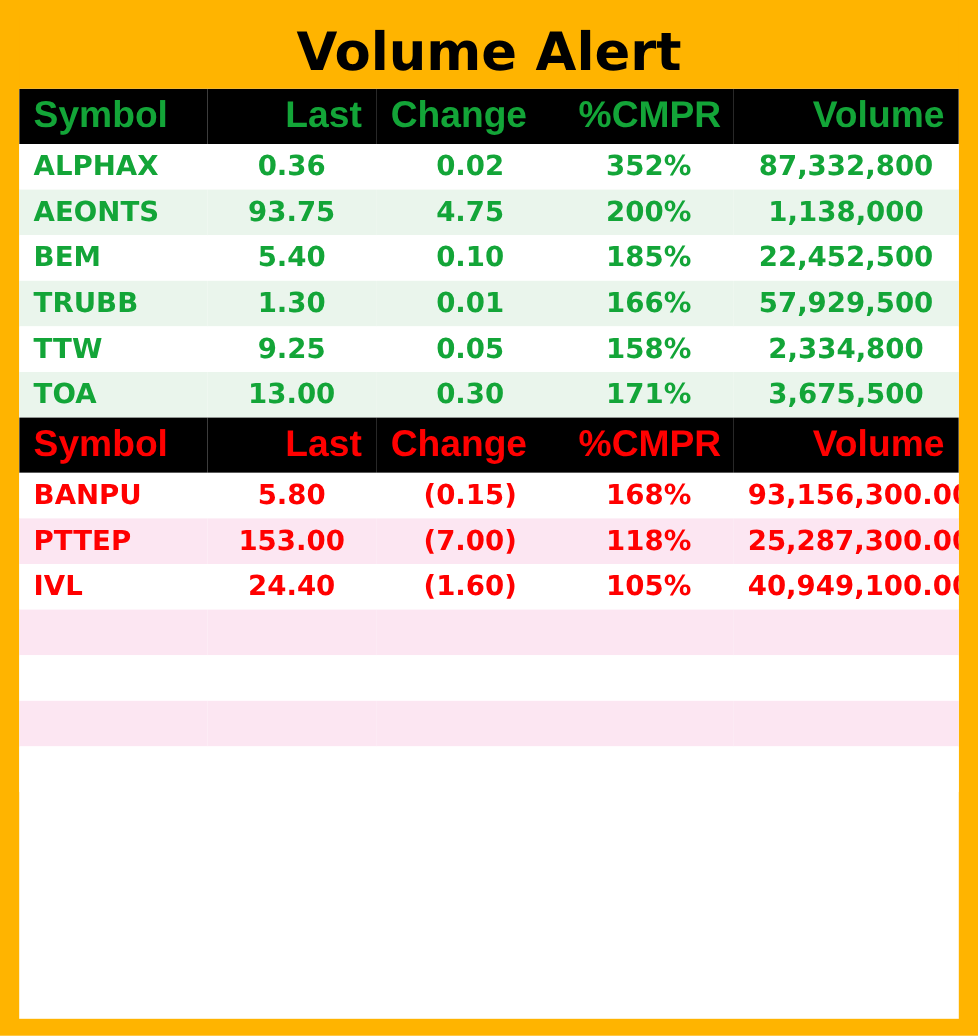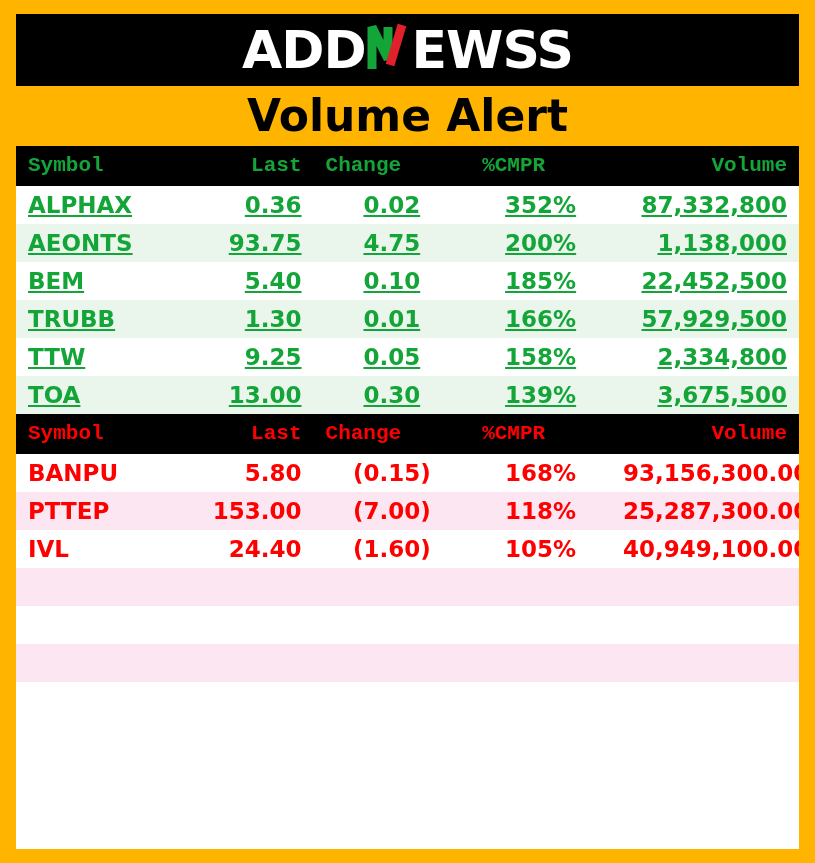--- a/index.html
+++ b/index.html
@@ -77,70 +77,58 @@
     table-layout: fixed;
   }
   col.c-symbol { width: 20%; }
   col.c-last   { width: 18%; }
   col.c-change { width: 20%; }
   col.c-cmpr   { width: 18%; }
   col.c-volume { width: 24%; }
 
   thead th {
     background: #000000;
-    font-size: 21px;
+    font-size: 31px;
     font-weight: bold;
     padding: 4px 12px 6px 12px;
     height: 30px;
-    font-family: Liberation Mono, monospace;
+    font-family: Liberation Sans, sans-serif;
   }
   .head-green th { color: #13A538; }
   .head-red th   { color: #FF0000; }
   th.al { text-align: left; }
   th.ac { text-align: left; }
   th.ar { text-align: right; }
 
   tbody td {
     font-size: 23px;
     font-weight: bold;
     padding: 3px 12px 4px 12px;
     height: 31px;
     font-family: "DejaVu Sans", sans-serif;
   }
   td.al { text-align: left; }
   td.ac { text-align: center; }
-  td.ar { text-align: right; }
-
-  .green-tbl tbody td { color: #13A538; text-decoration: underline; }
+  td.ar { text-align: center; }
+
+  .green-tbl tbody td { color: #13A538; }
   .green-tbl tbody tr:nth-child(odd)  td { background: #FFFFFF; }
   .green-tbl tbody tr:nth-child(even) td { background: #EAF5EC; }
 
   .red-tbl tbody td { color: #FF0000; }
   .red-tbl tbody tr:nth-child(odd)  td { background: #FFFFFF; }
   .red-tbl tbody tr:nth-child(even) td { background: #FCE6F2; }
 
   .red-tbl tbody tr.filler td { color: transparent; }
 </style>
 </head>
 <body>
 
 <div class="page">
 
-  <div class="brand-bar">
-    <div class="brand-logo">
-      <span class="brand-white">ADD</span>
-      <span class="brand-n-wrap">
-        <svg width="46" height="54" viewBox="0 0 46 54">
-          <path d="M6 50 L6 8 L22 40 L22 8" fill="none" stroke="#13A538" stroke-width="9" stroke-linecap="butt"></path>
-          <path d="M24 46 L36 6" fill="none" stroke="#E0202A" stroke-width="9" stroke-linecap="butt"></path>
-        </svg>
-      </span>
-      <span class="brand-white">EWSS</span>
-    </div>
-  </div>
 
   <div class="title-bar">
     <div class="title-text">Volume Alert</div>
   </div>
 
   <div class="table-block">
 
     <table class="green-tbl">
       <colgroup>
         <col class="c-symbol">
@@ -191,21 +179,21 @@
           <td class="al">TTW</td>
           <td class="ar">9.25</td>
           <td class="ac">0.05</td>
           <td class="ac">158%</td>
           <td class="ar">2,334,800</td>
         </tr>
         <tr>
           <td class="al">TOA</td>
           <td class="ar">13.00</td>
           <td class="ac">0.30</td>
-          <td class="ac">139%</td>
+          <td class="ac">171%</td>
           <td class="ar">3,675,500</td>
         </tr>
       </tbody>
     </table>
 
     <table class="red-tbl">
       <colgroup>
         <col class="c-symbol">
           <col class="c-last">
           <col class="c-change">

